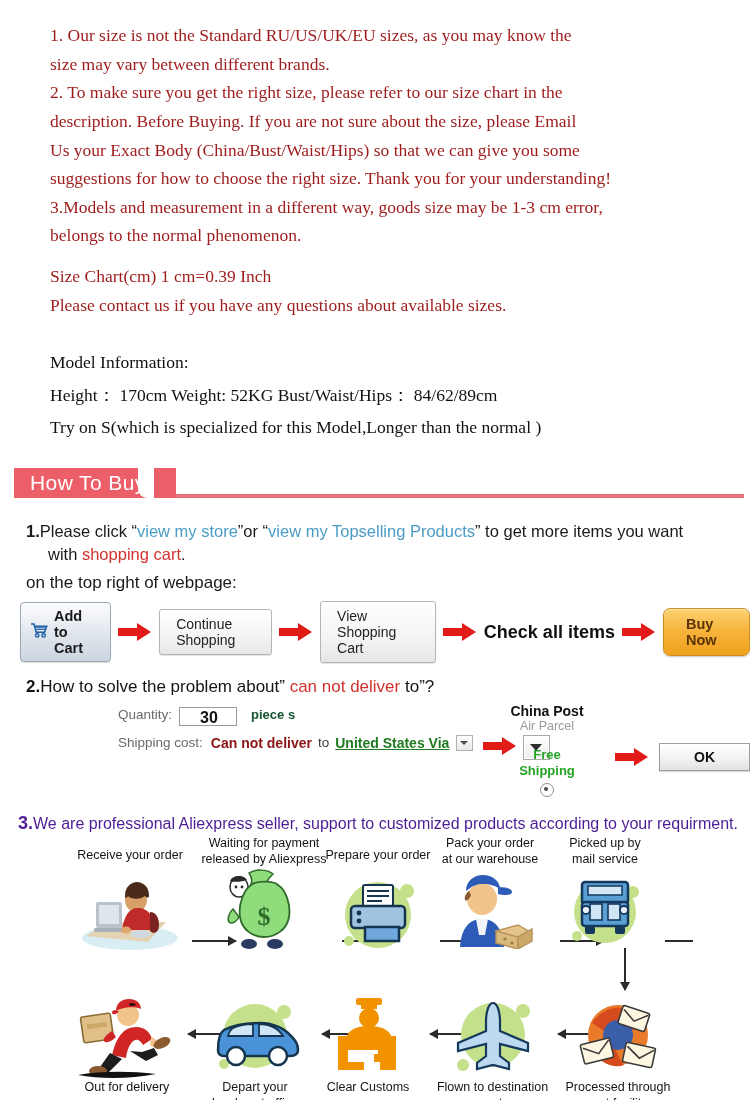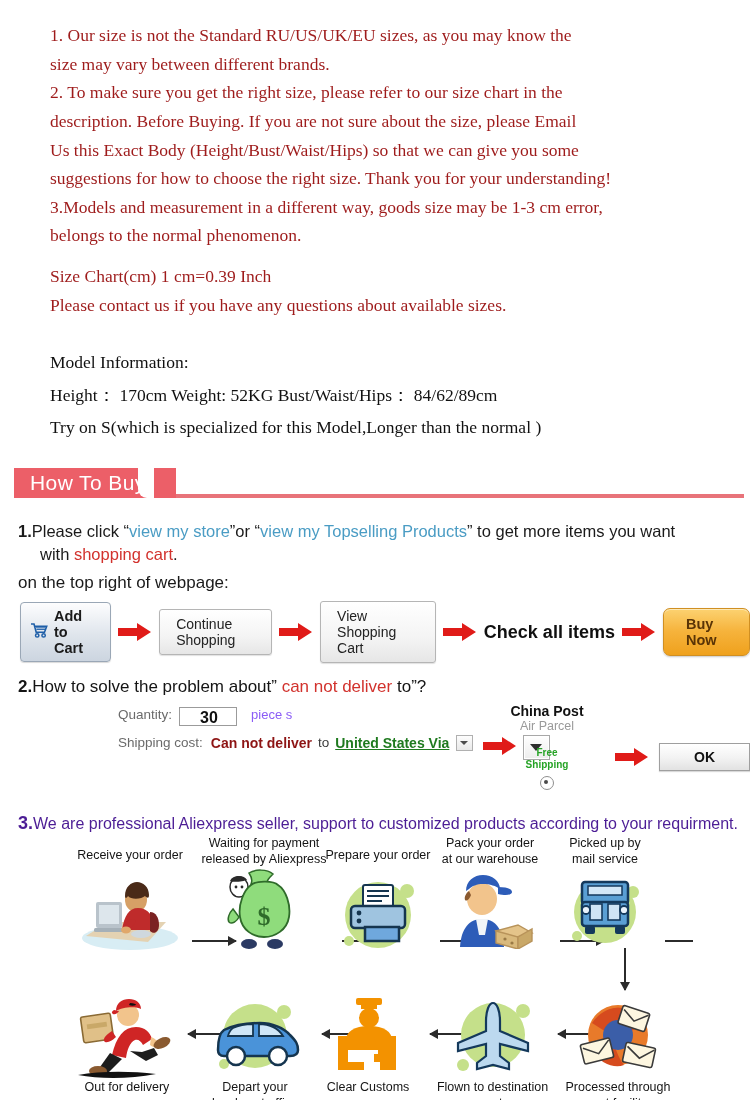--- a/index.html
+++ b/index.html
@@ -49,21 +49,21 @@
     letter-spacing:.4px;
   }
   .banner-notch{
     position:absolute;left:138px;top:0;width:16px;height:30px;
     background:#ffffff;
     border-radius:0 0 0 9px;
   }
 
   
   .sec{
-    padding:0 14px 0 18px;
+    padding:0 14px 0 26px;
     color:#1a1a1a;
     font-size:16.5px;
   }
   .sec .num{font-weight:bold;}
   .line1{margin-top:14px;line-height:1.45;}
   .line1 .indent2{display:block;padding-left:22px;}
   .link{color:#4a9cc4;}
   .redtxt{color:#d2322d;}
   .sub-note{margin-top:6px;font-size:17px;color:#1a1a1a;}
 
@@ -108,21 +108,21 @@
 
   .form-area{position:relative;height:100px;margin-top:6px;}
   .form-left{position:absolute;left:118px;top:4px;}
   .frow{display:flex;align-items:flex-start;margin-bottom:9px;font-size:13.5px;color:#555;}
   .frow .lab{color:#6a6a6a;}
   .qty-input{
     width:58px;height:19px;border:1px solid #9b9b9b;background:#fff;
     margin-left:7px;font-size:16px;color:#101010;font-weight:bold;
     padding:0 20px;line-height:19px;box-sizing:border-box;
   }
-  .piece{margin-left:14px;font-weight:normal;color:#8b5cf6;font-size:13px;}
+  .piece{margin-left:14px;font-weight:bold;color:#14532d;font-size:13px;}
   .cannot{font-weight:bold;color:#8d1414;margin-left:8px;font-size:14px;}
   .to-word{margin:0 6px;color:#3a3a3a;font-size:13.5px;}
   .country{
     color:#1f7a1f;font-weight:bold;text-decoration:underline;font-size:14px;
   }
   .mini-sel{
     display:inline-block;width:15px;height:14px;border:1px solid #b0b0b0;
     background:linear-gradient(#fdfdfd,#e9e9e9);margin-left:7px;position:relative;
   }
   .mini-sel:after{
@@ -137,21 +137,21 @@
   }
   .big-sel:after{
     content:"";position:absolute;left:6px;top:8px;
     border-left:6px solid transparent;border-right:6px solid transparent;
     border-top:7px solid #2e2e2e;
   }
 
   .post-block{position:absolute;left:492px;top:0;width:110px;text-align:center;}
   .post-name{font-size:14px;font-weight:bold;color:#111;line-height:1.15;}
   .post-sub{font-size:12.5px;color:#9a9a9a;line-height:1.2;}
-  .free-ship{font-size:10px;font-weight:bold;color:#25a325;line-height:1.18;margin-top:13px;}
+  .free-ship{font-size:13px;font-weight:bold;color:#25a325;line-height:1.18;margin-top:13px;}
   .radio-dot{
     width:12px;height:12px;border-radius:50%;border:1px solid #8f8f8f;
     background:#fff;margin:5px auto 0;position:relative;
   }
   .radio-dot:after{
     content:"";position:absolute;left:3px;top:3px;width:4px;height:4px;
     border-radius:50%;background:#4a4a4a;
   }
   .ok-wrap{position:absolute;left:608px;top:40px;display:flex;align-items:center;}
   .btn-ok{
@@ -190,21 +190,21 @@
   .plainline{position:absolute;height:2px;background:#2b2b2b;}
 </style>
 </head>
 <body>
 
 <div class="notice">
   <p>1. Our size is not the Standard RU/US/UK/EU sizes, as you may know the</p>
   <p> size may vary between different brands.</p>
   <p>2. To make sure you get the right size, please refer to our size chart in the</p>
   <p>description. Before Buying. If you are not sure about the size, please Email</p>
-  <p>Us this Exact Body  (Height/Bust/Waist/Hips) so that we can give you some</p>
+  <p>Us your Exact Body  (China/Bust/Waist/Hips) so that we can give you some</p>
   <p>suggestions for how to choose the right size. Thank you for your understanding!</p>
   <p>3.Models and measurement in a different way, goods size may be 1-3 cm error,</p>
   <p>belongs to the normal phenomenon.</p>
   <div class="gap-sm"></div>
   <p>Size Chart(cm) 1 cm=0.39 Inch</p>
   <p> Please contact us if you have any questions about available sizes.</p>
 </div>
 
 <div class="gap-md"></div>
 

